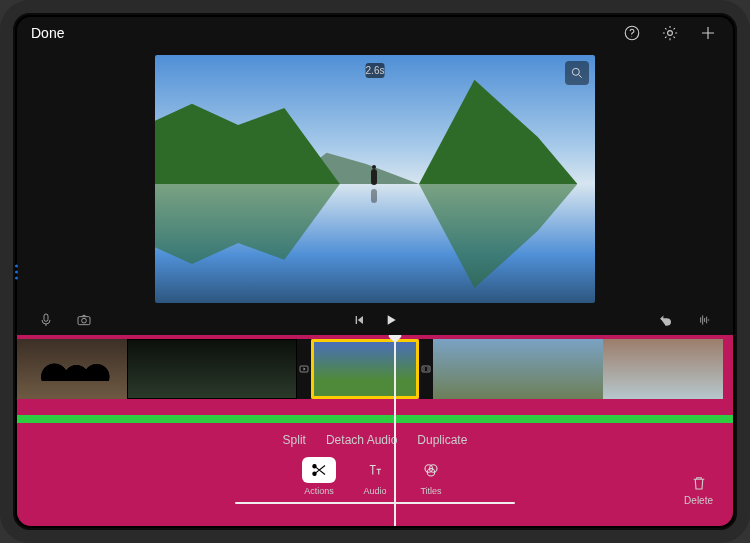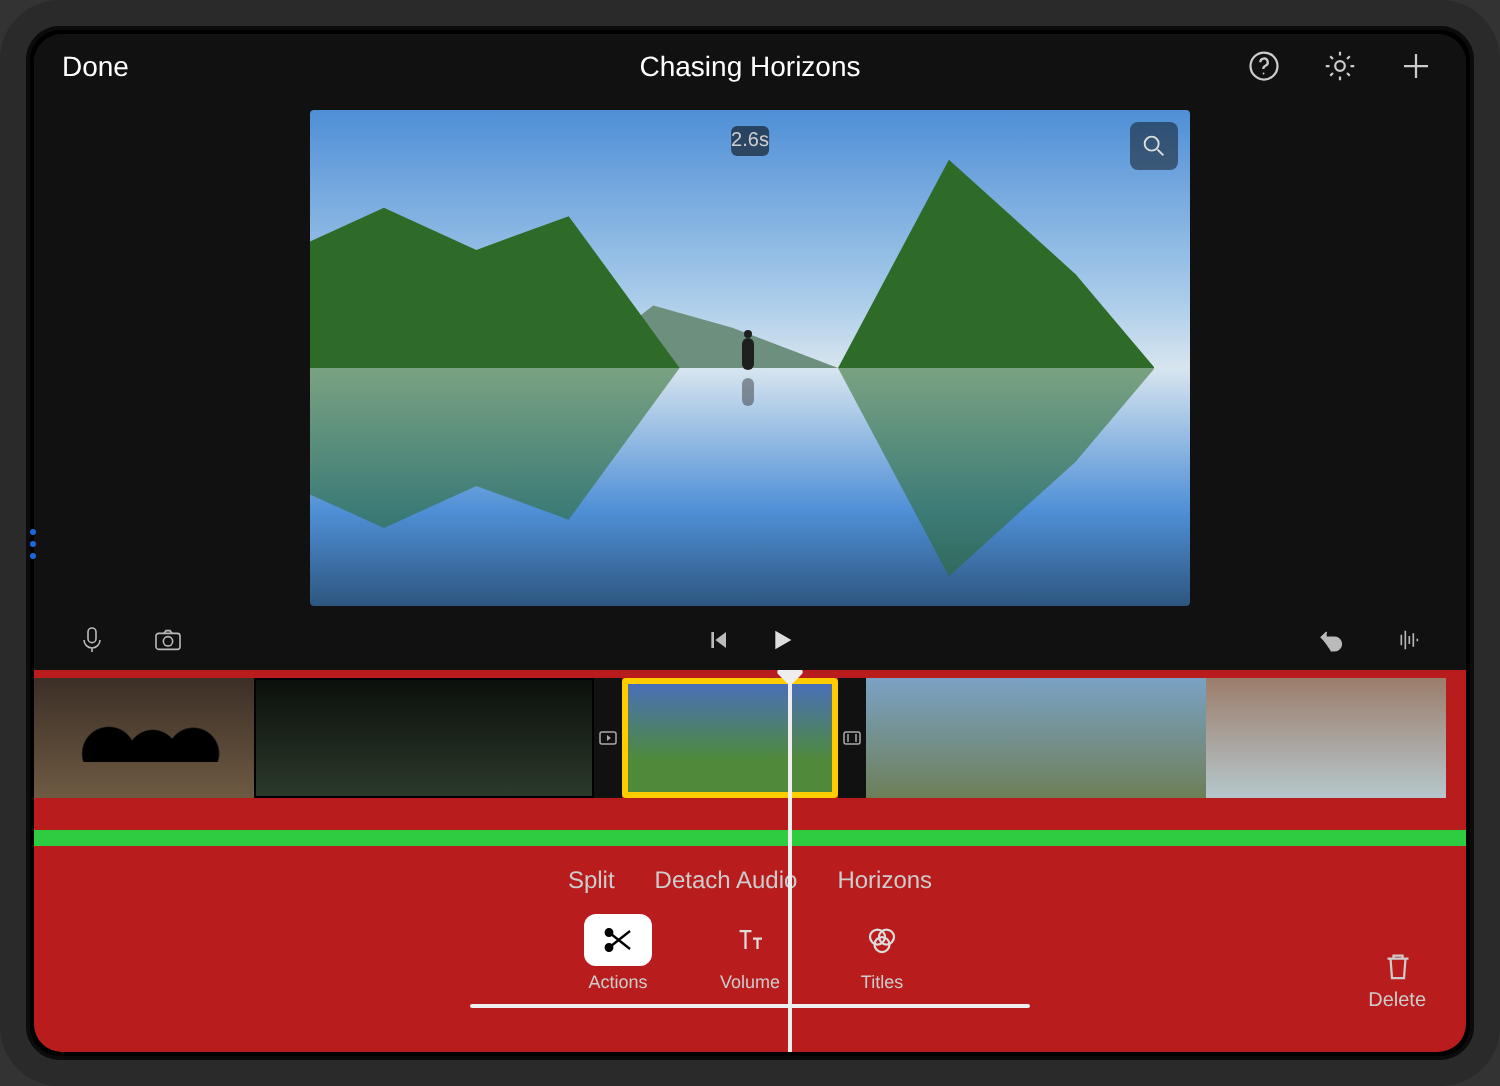--- a/index.html
+++ b/index.html
@@ -68,21 +68,21 @@
   .midbar {
     height: 30px; display:flex; align-items:center; justify-content:space-between; padding: 0 18px;
     background:#111;
   }
   .midbar .cluster { display:flex; gap:16px; align-items:center; }
   .play-cluster { position:absolute; left:50%; transform:translateX(-50%); display:flex; gap:10px; align-items:center; }
   .midbar svg { width:16px; height:16px; stroke:#bbb; fill:#bbb; stroke-width:1.2; }
   .midbar .mic svg, .midbar .cam svg { fill:none; }
 
   
-  .timeline-wrap { background:#b91c1c; padding-top:4px; flex:1; position:relative; overflow:hidden; }
+  .timeline-wrap { background:#be185d; padding-top:4px; flex:1; position:relative; overflow:hidden; }
   .clips { display:flex; gap:0; height:60px; padding: 0 0 0 0; position:relative; }
   .clip { flex: 0 0 auto; height:60px; position:relative; overflow:hidden; }
   .clip1 { width: 110px; background: linear-gradient(#3c2f26,#6e5a43); }
   .clip2 { width: 170px; background: linear-gradient(#0b0f0b,#2b3a2b); box-shadow: inset 0 0 0 1px #000; }
   .clip-gap-icon { width:14px; height:60px; display:flex; align-items:center; justify-content:center; background:#111; }
   .clip-gap-icon svg { width:12px; height:12px; stroke:#aaa; fill:none; stroke-width:1.5;}
   .clip3 { width: 108px; border: 3px solid #ffcc00; border-radius:2px; background: linear-gradient(#4a6fb8,#4f8a3b 70%); }
   .clip4 { width: 170px; background: linear-gradient(#7aa2c4,#6d7f58); }
   .clip5 { width: 120px; background: linear-gradient(#9c7d6b,#b6c7cc); }
   .clip-thumb { position:absolute; inset:0; }
@@ -90,21 +90,21 @@
   .audio-track { height: 8px; background: #0f0f0f; margin-top: 16px; position:relative; }
   .audio-fill { position:absolute; inset:0; background: #2ecc40; }
   .playhead { position:absolute; top:0; bottom:0; left: 378px; width:0; }
   .playhead .head { width:10px; height:10px; background:#eee; position:absolute; top:-4px; left:-5px; transform: rotate(45deg); border-radius:2px;}
   .playhead .line { position:absolute; top:4px; bottom:0; left:-1px; width:2px; background:#eee; }
 
   
   .actions { text-align:center; font-size:12px; color:#ccc; }
   .action-row1 { display:flex; justify-content:center; gap:20px; padding:10px 0 6px; }
   .action-row1 span { cursor:pointer; }
-  .action-row2 { display:flex; justify-content:center; gap:10px; padding:4px 0 0; position:relative; }
+  .action-row2 { display:flex; justify-content:center; padding:4px 0 0; position:relative; }
   .tool { width:56px; display:flex; flex-direction:column; align-items:center; gap:3px; font-size:9px; color:#ccc; cursor:pointer; }
   .tool .tbox { width:34px; height:26px; border-radius:6px; display:flex; align-items:center; justify-content:center; }
   .tool.sel .tbox { background:#fff; }
   .tool.sel svg { stroke:#000; fill:#000; }
   .tool svg { width:18px; height:18px; stroke:#ddd; fill:none; stroke-width:1.5; }
   .underline { width: 280px; height:2px; background:#eee; margin: 6px auto 0; border-radius:1px; }
 
   .delete-btn { position:absolute; right:20px; bottom:20px; text-align:center; font-size:10px; color:#ccc; display:flex; flex-direction:column; align-items:center; gap:3px; cursor:pointer;}
   .delete-btn svg { width:18px; height:18px; stroke:#ccc; fill:none; stroke-width:1.5; }
 
@@ -119,21 +119,20 @@
       <span></span>
       <span></span>
       <span></span>
     </div>
   <div class="screen">
 
     <div class="topbar">
       <div class="left">
         <span>Done</span>
       </div>
-      <div class="center">Chasing Horizons</div>
       <div class="right">
         <div class="iconbtn">
           <svg viewBox="0 0 24 24">
               <circle cx="12" cy="12" r="9"></circle>
               <path d="M9.5 9.5a2.5 2.5 0 1 1 3.5 2.3c-.9.4-1.5 1-1.5 2.2"></path>
               <circle cx="11.7" cy="17" r="0.6" fill="#ccc" stroke="none"></circle>
             </svg>
         </div>
         <div class="iconbtn">
           <svg viewBox="0 0 24 24">
@@ -241,40 +240,40 @@
         </div>
       <div class="playhead">
           <div class="head"></div>
           <div class="line"></div>
         </div>
 
       <div class="actions">
         <div class="action-row1">
           <span>Split</span>
           <span>Detach Audio</span>
-          <span>Horizons</span>
+          <span>Duplicate</span>
         </div>
         <div class="action-row2">
           <div class="tool sel">
             <div class="tbox">
                 <svg viewBox="0 0 24 24">
                   <circle cx="6" cy="7" r="2.2"></circle>
                   <circle cx="6" cy="17" r="2.2"></circle>
                   <path d="M8 8.5 20 18M8 15.5 20 6"></path>
                 </svg>
               </div>
             <span>Actions</span>
           </div>
           <div class="tool">
             <div class="tbox">
                 <svg viewBox="0 0 24 24">
                   <path d="M5 6h8M9 6v12M14 11h6M17 11v7"></path>
                 </svg>
               </div>
-            <span>Volume</span>
+            <span>Audio</span>
           </div>
           <div class="tool">
             <div class="tbox">
                 <svg viewBox="0 0 24 24">
                   <circle cx="9" cy="10" r="5"></circle>
                   <circle cx="15" cy="10" r="5"></circle>
                   <circle cx="12" cy="15" r="5"></circle>
                 </svg>
               </div>
             <span>Titles</span>

